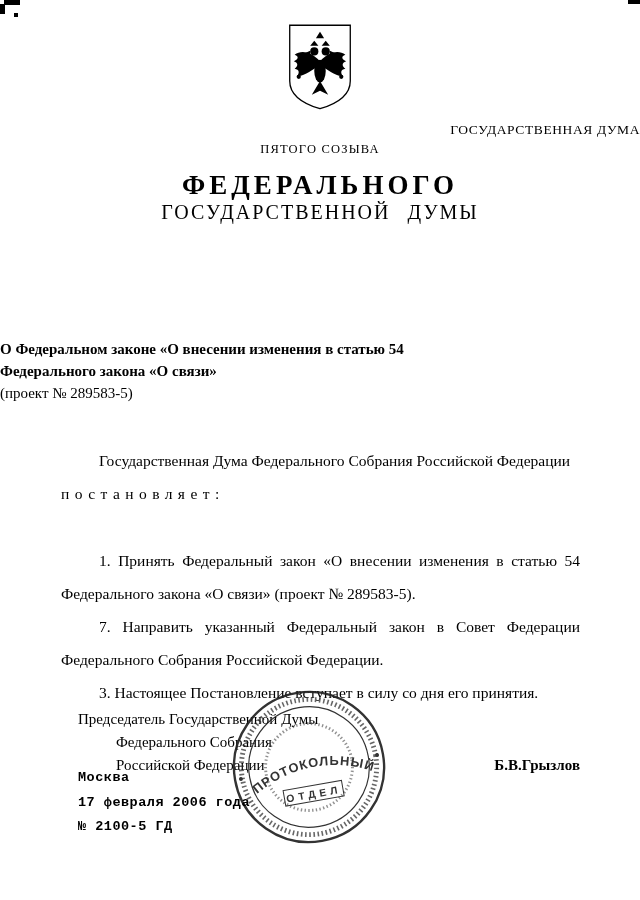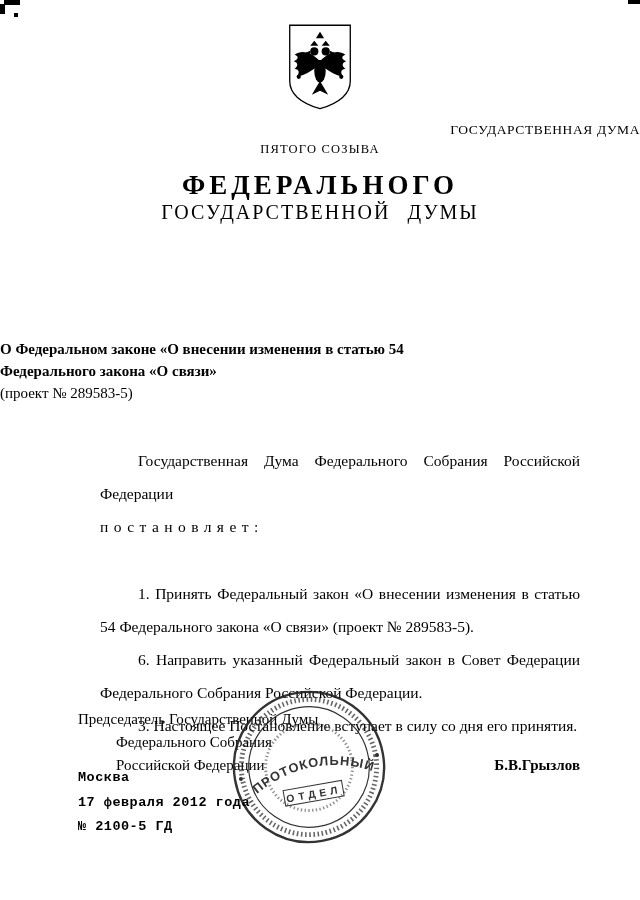--- a/index.html
+++ b/index.html
@@ -23,21 +23,21 @@
   .org1{font-size:13.5px;letter-spacing:0.6px;margin-top:8px;text-align:right;}
   .org2{font-size:13.5px;letter-spacing:0.3px;margin-top:3px;}
   .org3{font-size:12.5px;letter-spacing:1.2px;margin-top:4px;}
   .doctype{font-size:27px;font-weight:bold;letter-spacing:4px;margin-top:13px;}
   .docsub{font-size:20px;letter-spacing:2px;word-spacing:10px;}
 
   .title{margin-top:114px;text-align:left;font-size:15px;line-height:22px;}
   .title .t-bold{font-weight:bold;}
   .title .t-proj{font-weight:normal;}
 
-  .bodytext{margin:40px 60px 0 100px;font-size:15.5px;line-height:33px;text-align:justify;}
+  .bodytext{margin:40px 60px 0 61px;font-size:15.5px;line-height:33px;text-align:justify;}
   .intro{text-indent:38px;}
   .resolves{letter-spacing:0.35em;}
   .items{margin-top:34px;}
   p.item{margin:0;text-indent:38px;}
 
   .signature{position:absolute;left:78px;top:708px;right:60px;font-size:15px;line-height:23px;}
   .sig-ind{padding-left:38px;}
   .sig-name{position:absolute;right:0;top:46px;font-weight:bold;}
 
   .footer{
@@ -92,21 +92,21 @@
   <div class="t-bold">О Федеральном законе «О внесении изменения в статью 54</div>
   <div class="t-bold">Федерального закона «О связи»</div>
   <div class="t-proj">(проект № 289583-5)</div>
 </div>
 
 <div class="bodytext">
   <div class="intro">Государственная Дума Федерального Собрания Российской Федерации</div>
   <div class="resolves">постановляет:</div>
   <div class="items">
     <p class="item">1. Принять Федеральный закон «О внесении изменения в статью 54 Федерального закона «О связи» (проект № 289583-5).</p>
-    <p class="item">6. Направить указанный Федеральный закон в Совет Федерации Федерального Собрания Российской Федерации.</p>
+    <p class="item">7. Направить указанный Федеральный закон в Совет Федерации Федерального Собрания Российской Федерации.</p>
     <p class="item">3. Настоящее Постановление вступает в силу со дня его принятия.</p>
   </div>
 </div>
 
 <div class="signature">
   <div>Председатель Государственной Думы</div>
   <div class="sig-ind">Федерального Собрания</div>
   <div class="sig-ind">Российской  Федерации</div>
   <div class="sig-name">Б.В.Грызлов</div>
 </div>
@@ -125,15 +125,15 @@
     <path id="stampArc" d="M 20 100 A 120 120 0 0 1 140 94" fill="none"></path>
     <text font-family="Liberation Sans, sans-serif" font-size="13" font-weight="bold" fill="#222" letter-spacing="1">
       <textPath href="#stampArc" startOffset="4">ПРОТОКОЛЬНЫЙ</textPath>
     </text>
     <text x="80" y="111.5" text-anchor="middle" font-family="Liberation Sans, sans-serif" font-size="10.5" font-weight="bold" fill="#222" letter-spacing="4">ОТДЕЛ</text>
   </svg>
 </div>
 
 <div class="footer">
   <div>Москва</div>
-  <div>17 февраля 2012 года</div>
+  <div>17 февраля 2006 года</div>
   <div>№ 2100-5 ГД</div>
 </div>
 
 </body></html>

